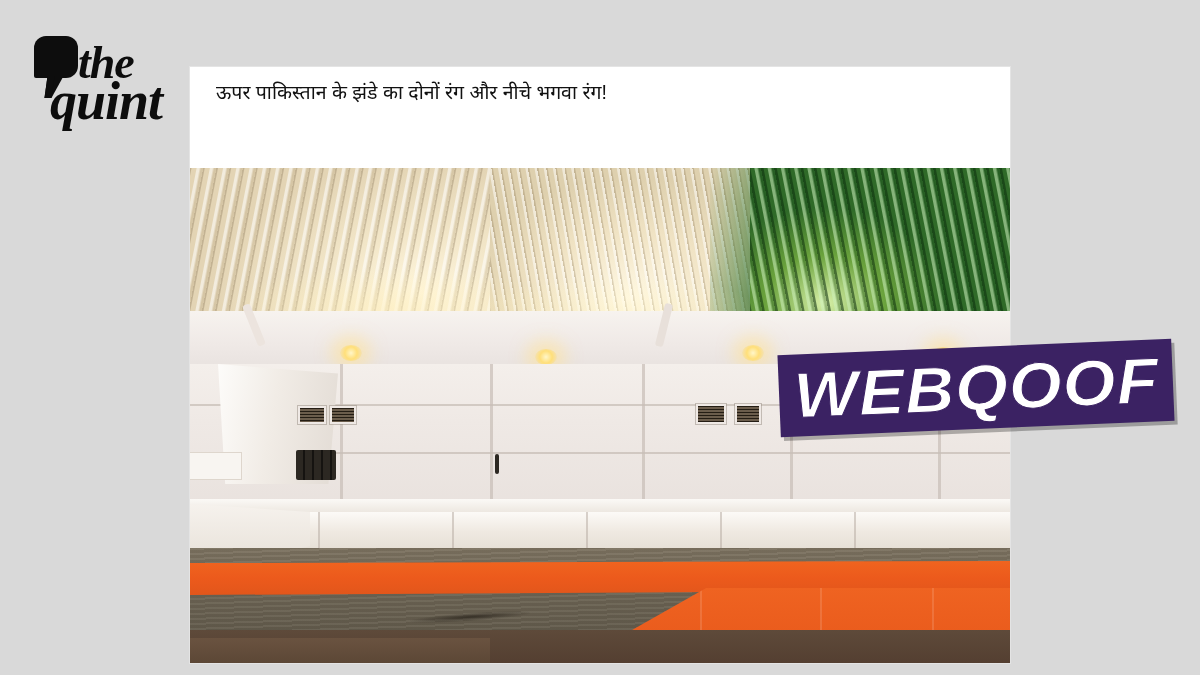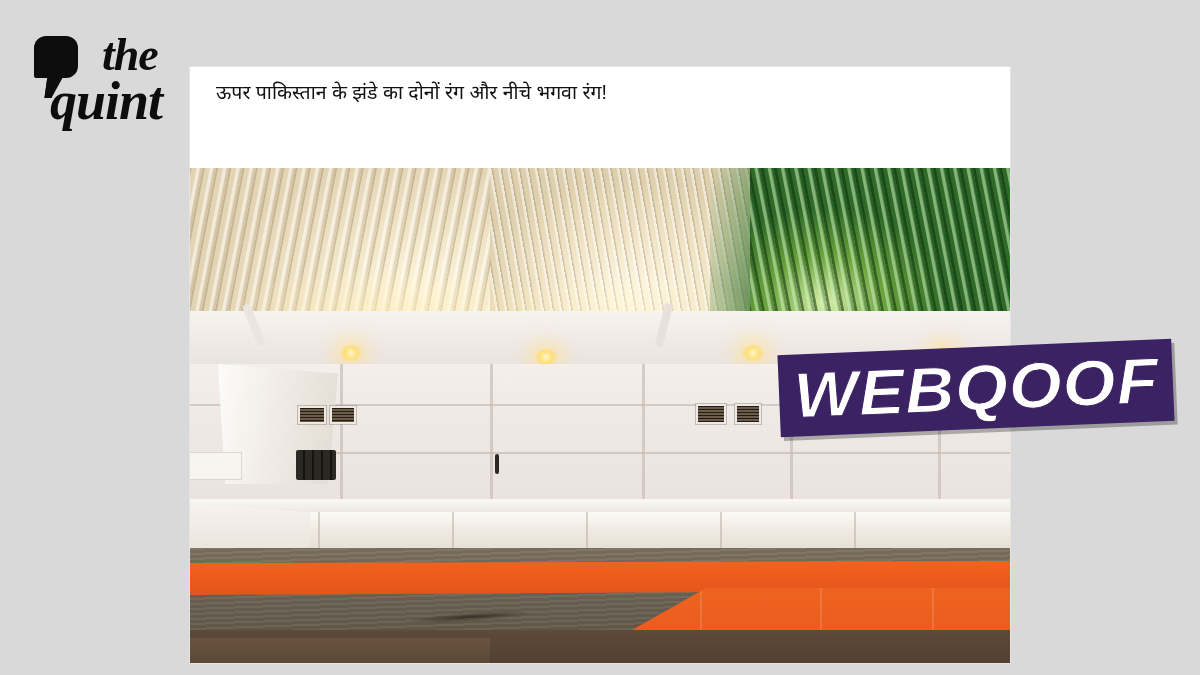--- a/index.html
+++ b/index.html
@@ -49,23 +49,22 @@
     position: absolute;
     font-family: "Liberation Serif", serif;
     font-style: italic;
     font-weight: bold;
     color: #0d0d0d;
     letter-spacing: -1px;
     line-height: 1;
   }
   #logo .word-the {
     left: 50px;
-    top: 0;
+    top: 8px;
     font-size: 46px;
-    padding-left: 24px;
   }
   #logo .word-quint {
     left: 22px;
     top: 42px;
     font-size: 54px;
   }
 
   
   #card {
     position: absolute;

